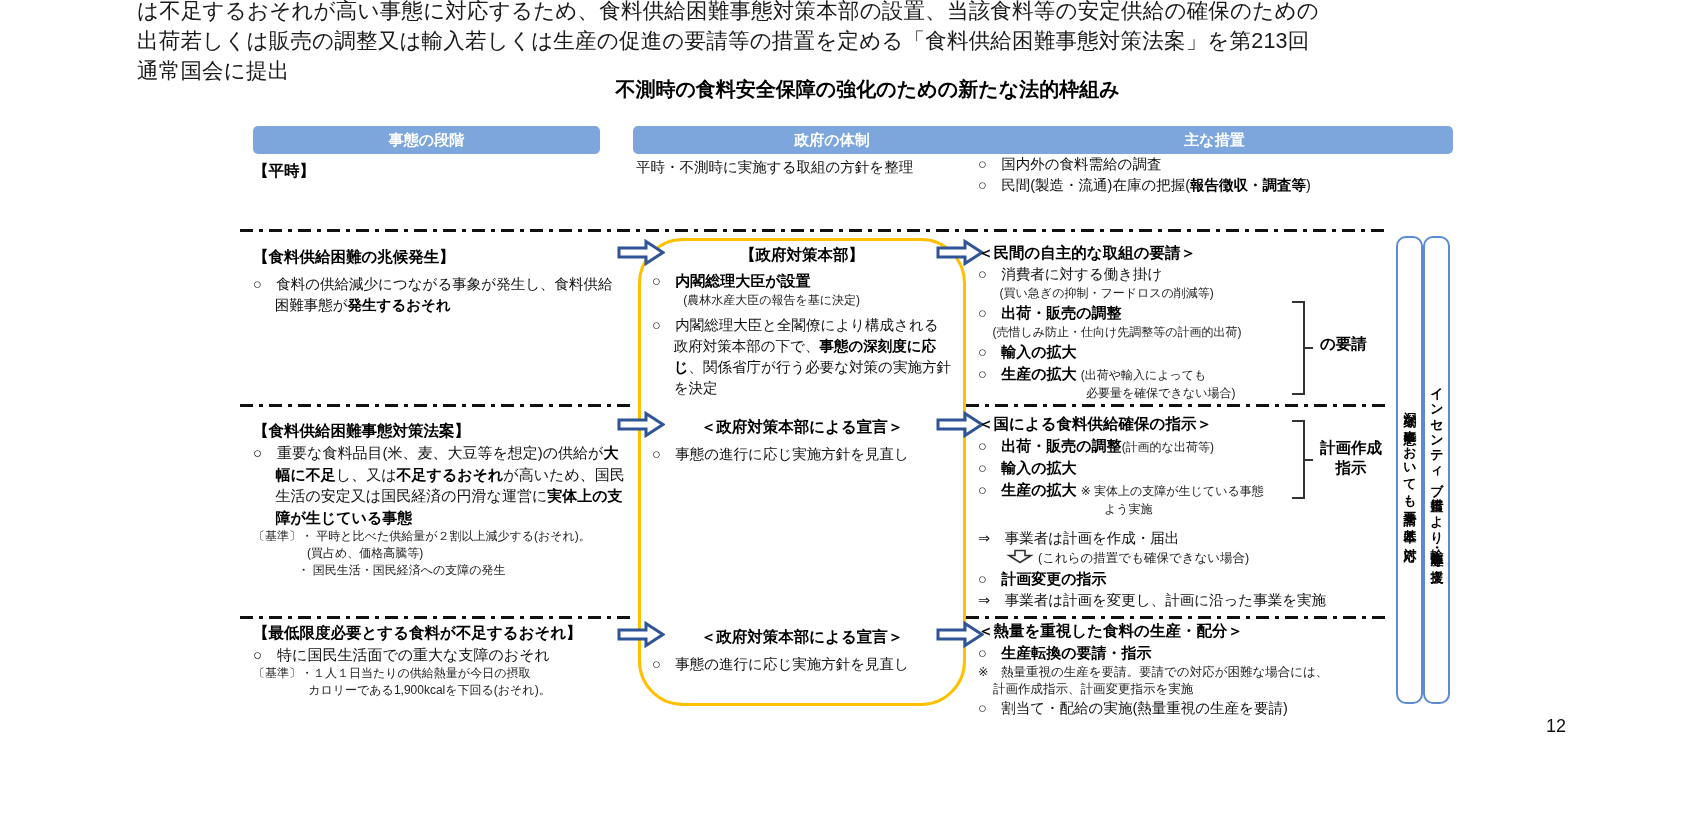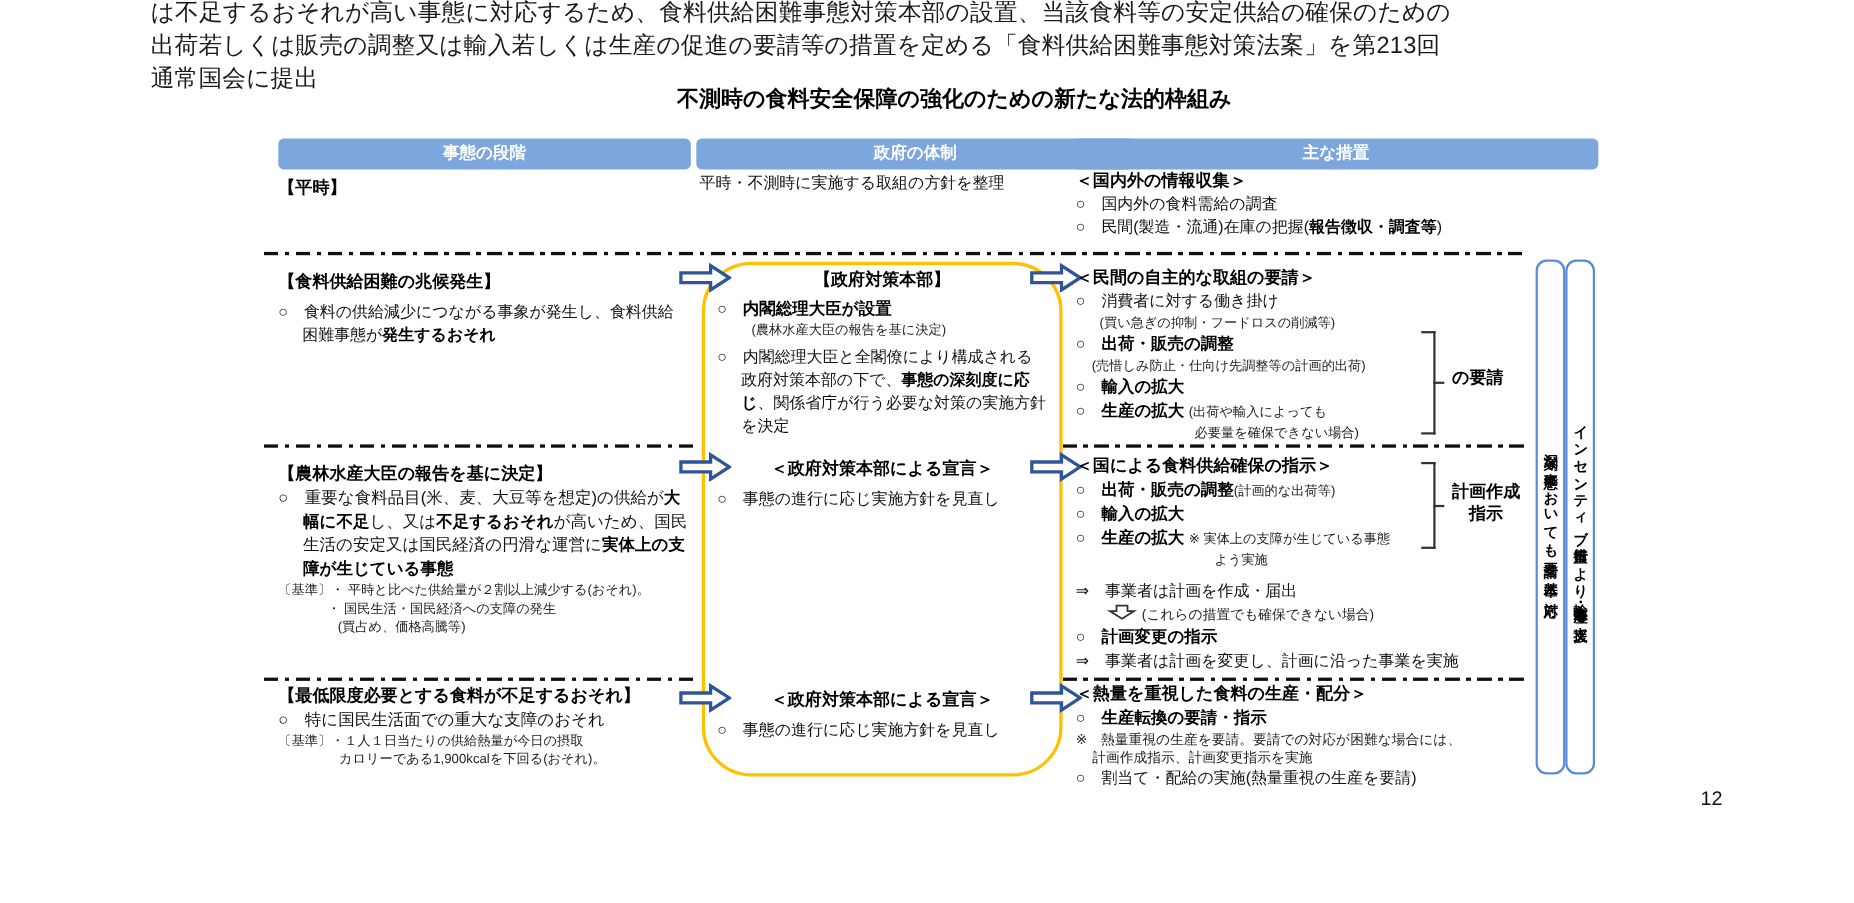--- a/index.html
+++ b/index.html
@@ -46,21 +46,21 @@
 <div class="page">
 
   <div class="intro">
     <div>は不足するおそれが高い事態に対応するため、食料供給困難事態対策本部の設置、当該食料等の安定供給の確保のための</div>
     <div>出荷若しくは販売の調整又は輸入若しくは生産の促進の要請等の措置を定める「食料供給困難事態対策法案」を第213回</div>
     <div>通常国会に提出</div>
   </div>
 
   <div class="slide-title">不測時の食料安全保障の強化のための新たな法的枠組み</div>
 
-  <div class="hdr" style="left:253px;width:375px;">事態の段階</div>
+  <div class="hdr" style="left:253px;width:347px;">事態の段階</div>
   <div class="hdr" style="left:633px;width:398px;">政府の体制</div>
   <div class="hdr" style="left:976px;width:477px;">主な措置</div>
 
   <div class="dashdot" style="left:240px;top:229px;width:1150px;"></div>
   <div class="dashdot" style="left:240px;top:404px;width:394px;"></div>
   <div class="dashdot" style="left:966px;top:404px;width:424px;"></div>
   <div class="dashdot" style="left:240px;top:616px;width:394px;"></div>
   <div class="dashdot" style="left:966px;top:616px;width:424px;"></div>
 
   <div class="ybox"></div>
@@ -96,21 +96,20 @@
       </svg>
   </div>
 
   <div class="cell" style="left:253px;top:160px;width:370px;">
     <div class="h">【平時】</div>
   </div>
   <div class="cell" style="left:636px;top:157px;width:340px;">
     <div class="t">平時・不測時に実施する取組の方針を整理</div>
   </div>
   <div class="cell" style="left:978px;top:154px;width:440px;">
-    <div class="h">＜国内外の情報収集＞</div>
     <div class="t">○　国内外の食料需給の調査</div>
     <div class="t"><span>○　民間(製造・流通)在庫の把握(</span><span class="b">報告徴収・調査等</span><span>)</span></div>
   </div>
 
   <div class="cell" style="left:253px;top:246px;width:372px;">
     <div class="h">【食料供給困難の兆候発生】</div>
     <div class="t hang mt6"><span>○　食料の供給減少につながる事象が発生し、食料供給困難事態が</span><span class="b">発生するおそれ</span></div>
   </div>
   <div class="cell" style="left:652px;top:244px;width:300px;">
     <div class="h ctr">【政府対策本部】</div>
@@ -125,25 +124,25 @@
     <div class="t"><span>○　</span><span class="b" style="font-size:15px;">出荷・販売の調整</span></div>
     <div class="n" style="padding-left:1.2em;">(売惜しみ防止・仕向け先調整等の計画的出荷)</div>
     <div class="t"><span>○　</span><span class="b" style="font-size:15px;">輸入の拡大</span></div>
     <div class="t"><span>○　</span><span class="b" style="font-size:15px;">生産の拡大</span>&nbsp;<span class="n">(出荷や輸入によっても</span></div>
     <div class="n" style="padding-left:9em;">必要量を確保できない場合)</div>
   </div>
   <div class="brk" style="left:1292px;top:301px;height:90px;"></div>
   <div class="brklabel" style="left:1320px;top:334px;">の要請</div>
 
   <div class="cell" style="left:253px;top:420px;width:375px;">
-    <div class="h">【農林水産大臣の報告を基に決定】</div>
+    <div class="h">【食料供給困難事態対策法案】</div>
     <div class="t hang" style="font-size:15px;line-height:21.5px;"><span>○　重要な食料品目(米、麦、大豆等を想定)の供給が</span><span class="b">大幅に不足</span><span>し、又は</span><span class="b">不足するおそれ</span><span>が高いため、国民生活の安定又は国民経済の円滑な運営に</span><span class="b">実体上の支障が生じている事態</span></div>
     <div class="n"><span>〔基準〕</span><span>・ 平時と比べた供給量が２割以上減少する(おそれ)。</span></div>
+    <div class="n" style="padding-left:4.5em;">(買占め、価格高騰等)</div>
     <div class="n" style="padding-left:3.7em;">・ 国民生活・国民経済への支障の発生</div>
-    <div class="n" style="padding-left:4.5em;">(買占め、価格高騰等)</div>
   </div>
   <div class="cell" style="left:652px;top:416px;width:300px;">
     <div class="h ctr">＜政府対策本部による宣言＞</div>
     <div class="t mt6">○　事態の進行に応じ実施方針を見直し</div>
   </div>
   <div class="cell" style="left:978px;top:413px;width:420px;">
     <div class="h">＜国による食料供給確保の指示＞</div>
     <div class="t"><span>○　</span><span class="b" style="font-size:15px;">出荷・販売の調整</span><span class="n">(計画的な出荷等)</span></div>
     <div class="t"><span>○　</span><span class="b" style="font-size:15px;">輸入の拡大</span></div>
     <div class="t"><span>○　</span><span class="b" style="font-size:15px;">生産の拡大</span>&nbsp;<span class="n">※ 実体上の支障が生じている事態</span></div>

